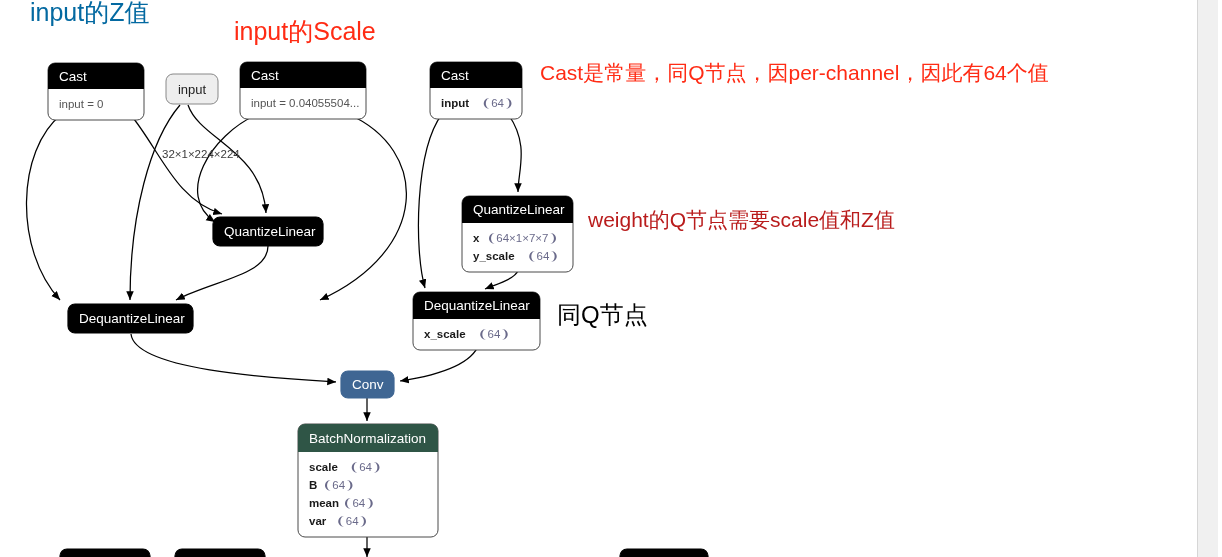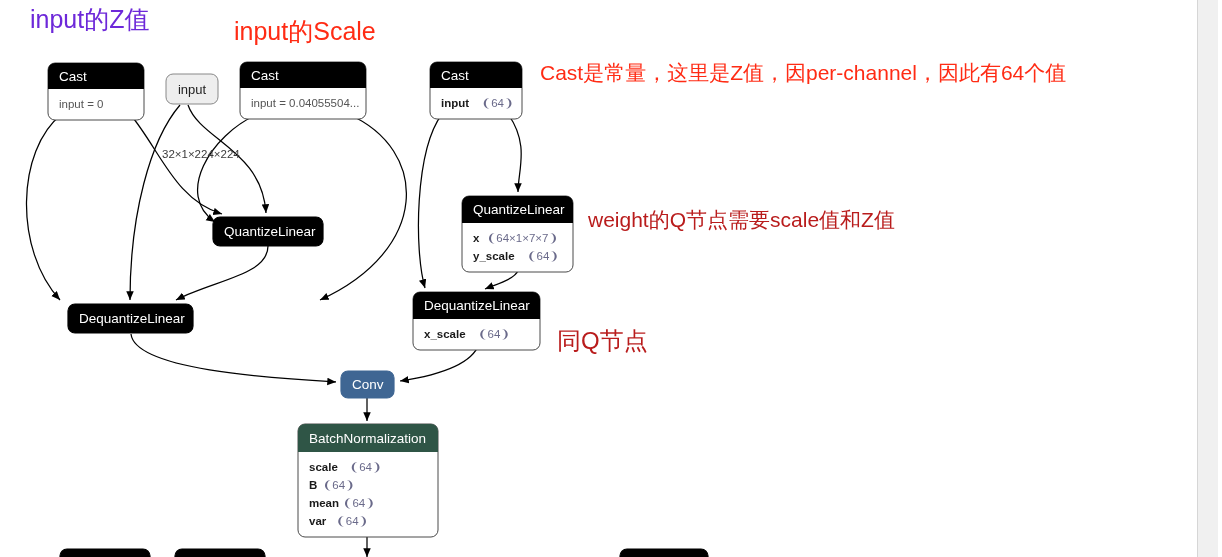--- a/index.html
+++ b/index.html
@@ -183,21 +183,21 @@
           <rect x="166" y="74" width="52" height="30" rx="7" ry="7" fill="#eeeeee" stroke="#888888" stroke-width="1"></rect>
           <text x="192" y="93.6" text-anchor="middle" class="io-label">input</text>
         </g>
         <rect x="60" y="549" width="90" height="30" rx="7" ry="7" fill="#000000" stroke="#000000" stroke-width="1.2"></rect>
         <rect x="175" y="549" width="90" height="30" rx="7" ry="7" fill="#000000" stroke="#000000" stroke-width="1.2"></rect>
         <rect x="620" y="549" width="88" height="30" rx="7" ry="7" fill="#000000" stroke="#000000" stroke-width="1.2"></rect>
       </g>
   </svg>
 
   <div id="annotations-layer">
-      <div class="annotation" style="left: 30px; top: 7px; font-size: 25px; color: #6d28d9;">input的Z值</div>
+      <div class="annotation" style="left: 30px; top: 0; font-size: 25px; color: #0369a1;">input的Z值</div>
       <div class="annotation" style="left: 234px; top: 19px; font-size: 25px; color: rgb(255, 43, 20);">input的Scale</div>
-      <div class="annotation" style="left: 540px; top: 62px; font-size: 21px; color: rgb(255, 43, 20);">Cast是常量，这里是Z值，因per-channel，因此有64个值</div>
+      <div class="annotation" style="left: 540px; top: 62px; font-size: 21px; color: rgb(255, 43, 20);">Cast是常量，同Q节点，因per-channel，因此有64个值</div>
       <div class="annotation" style="left: 588px; top: 209px; font-size: 21px; color: #b91c1c;">weight的Q节点需要scale值和Z值</div>
-      <div class="annotation" style="left: 557px; top: 303px; font-size: 24px; color: #b91c1c; margin-top: 26px;">同Q节点</div>
+      <div class="annotation" style="left: 557px; top: 303px; font-size: 24px; color: #000000;">同Q节点</div>
     </div>
 
   <div id="scrollbar-track"></div>
 </div>
 
 </body></html>

